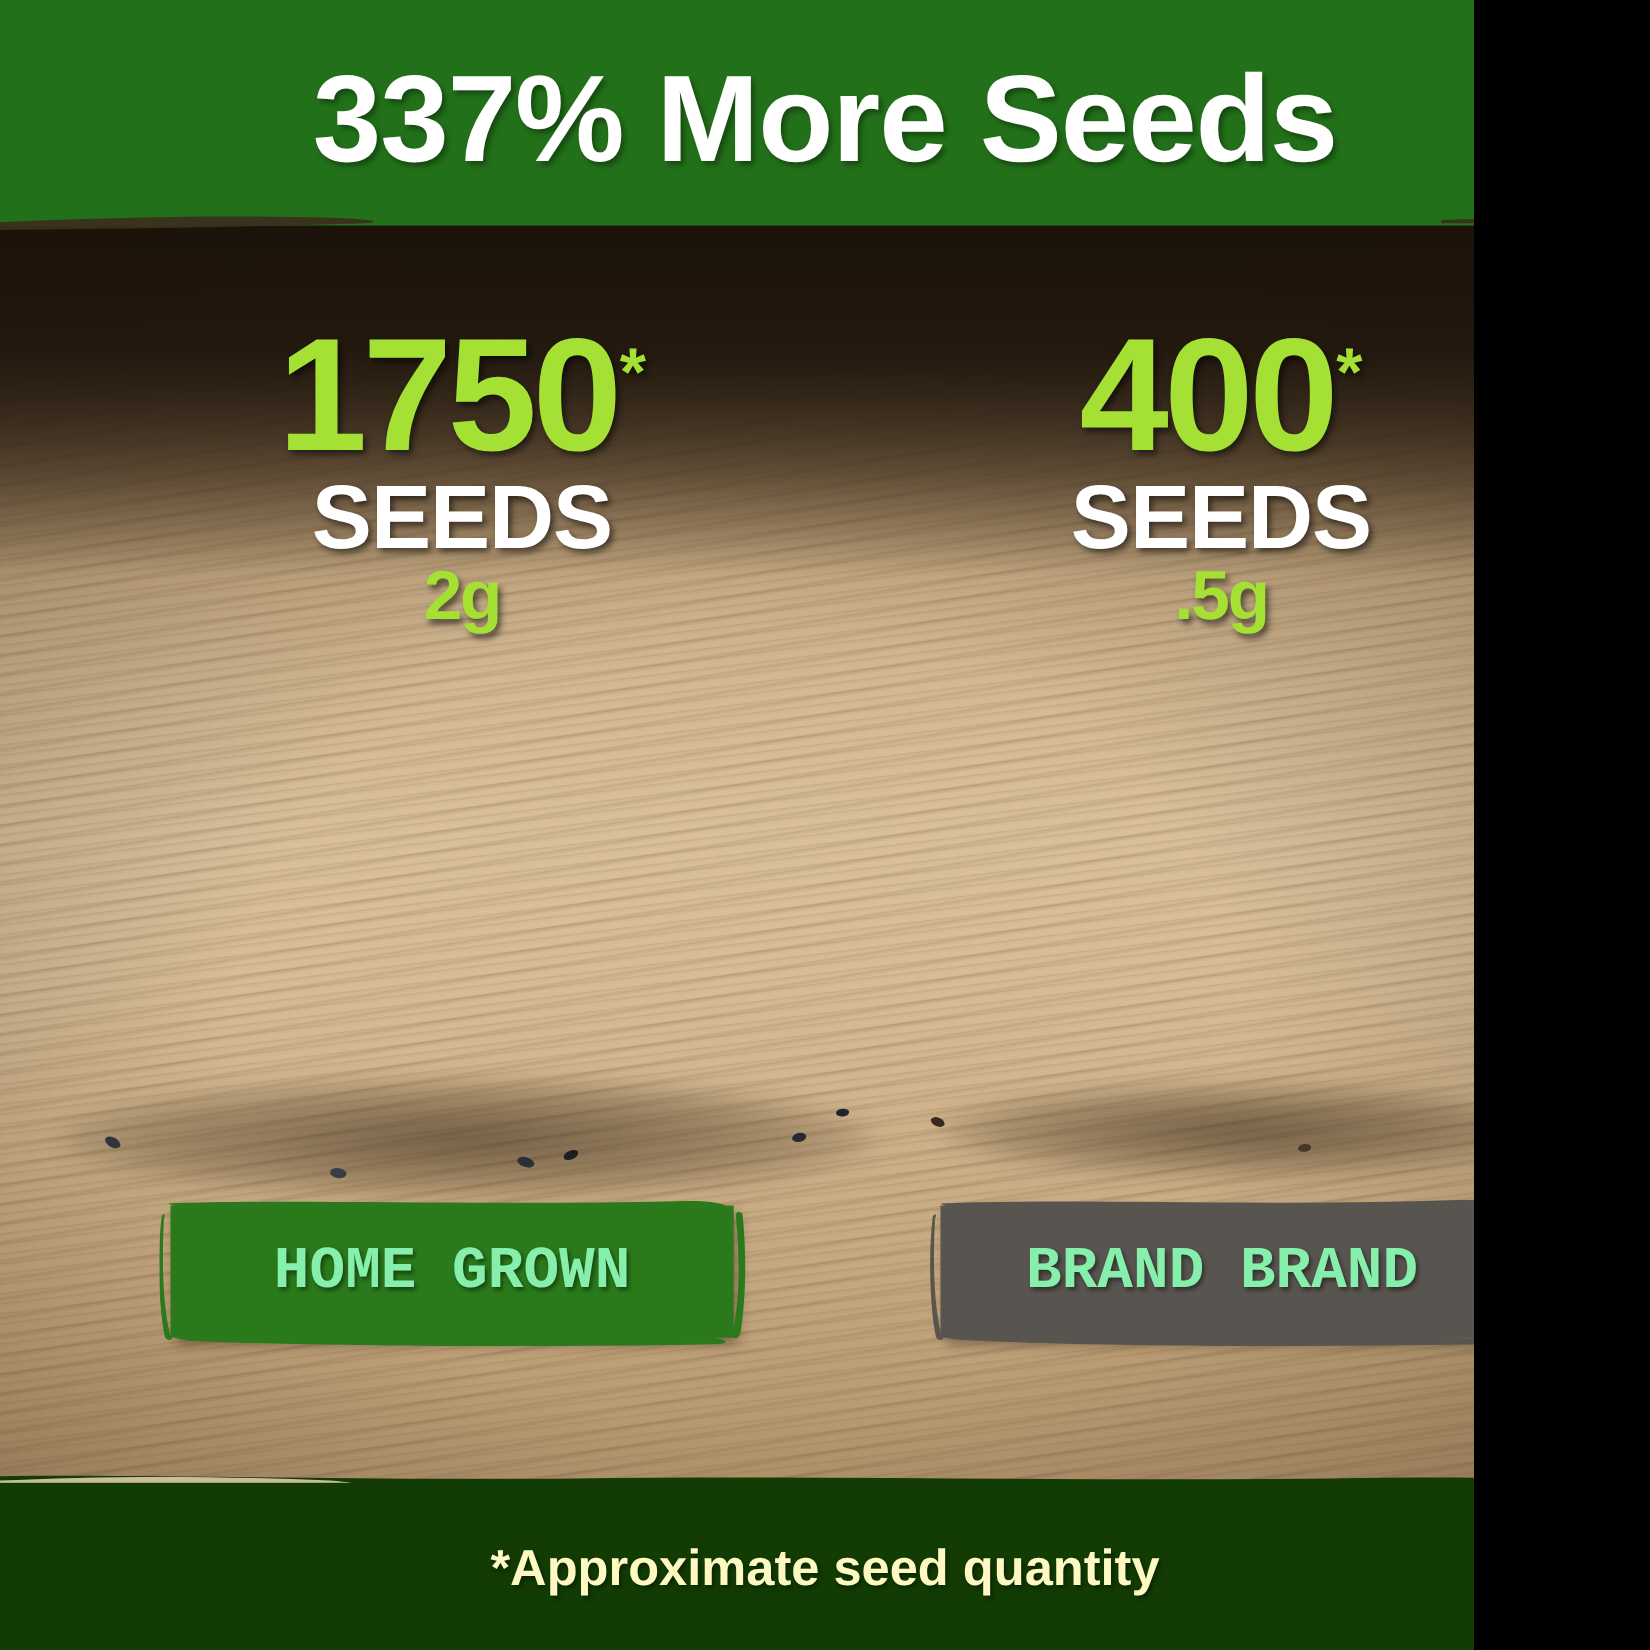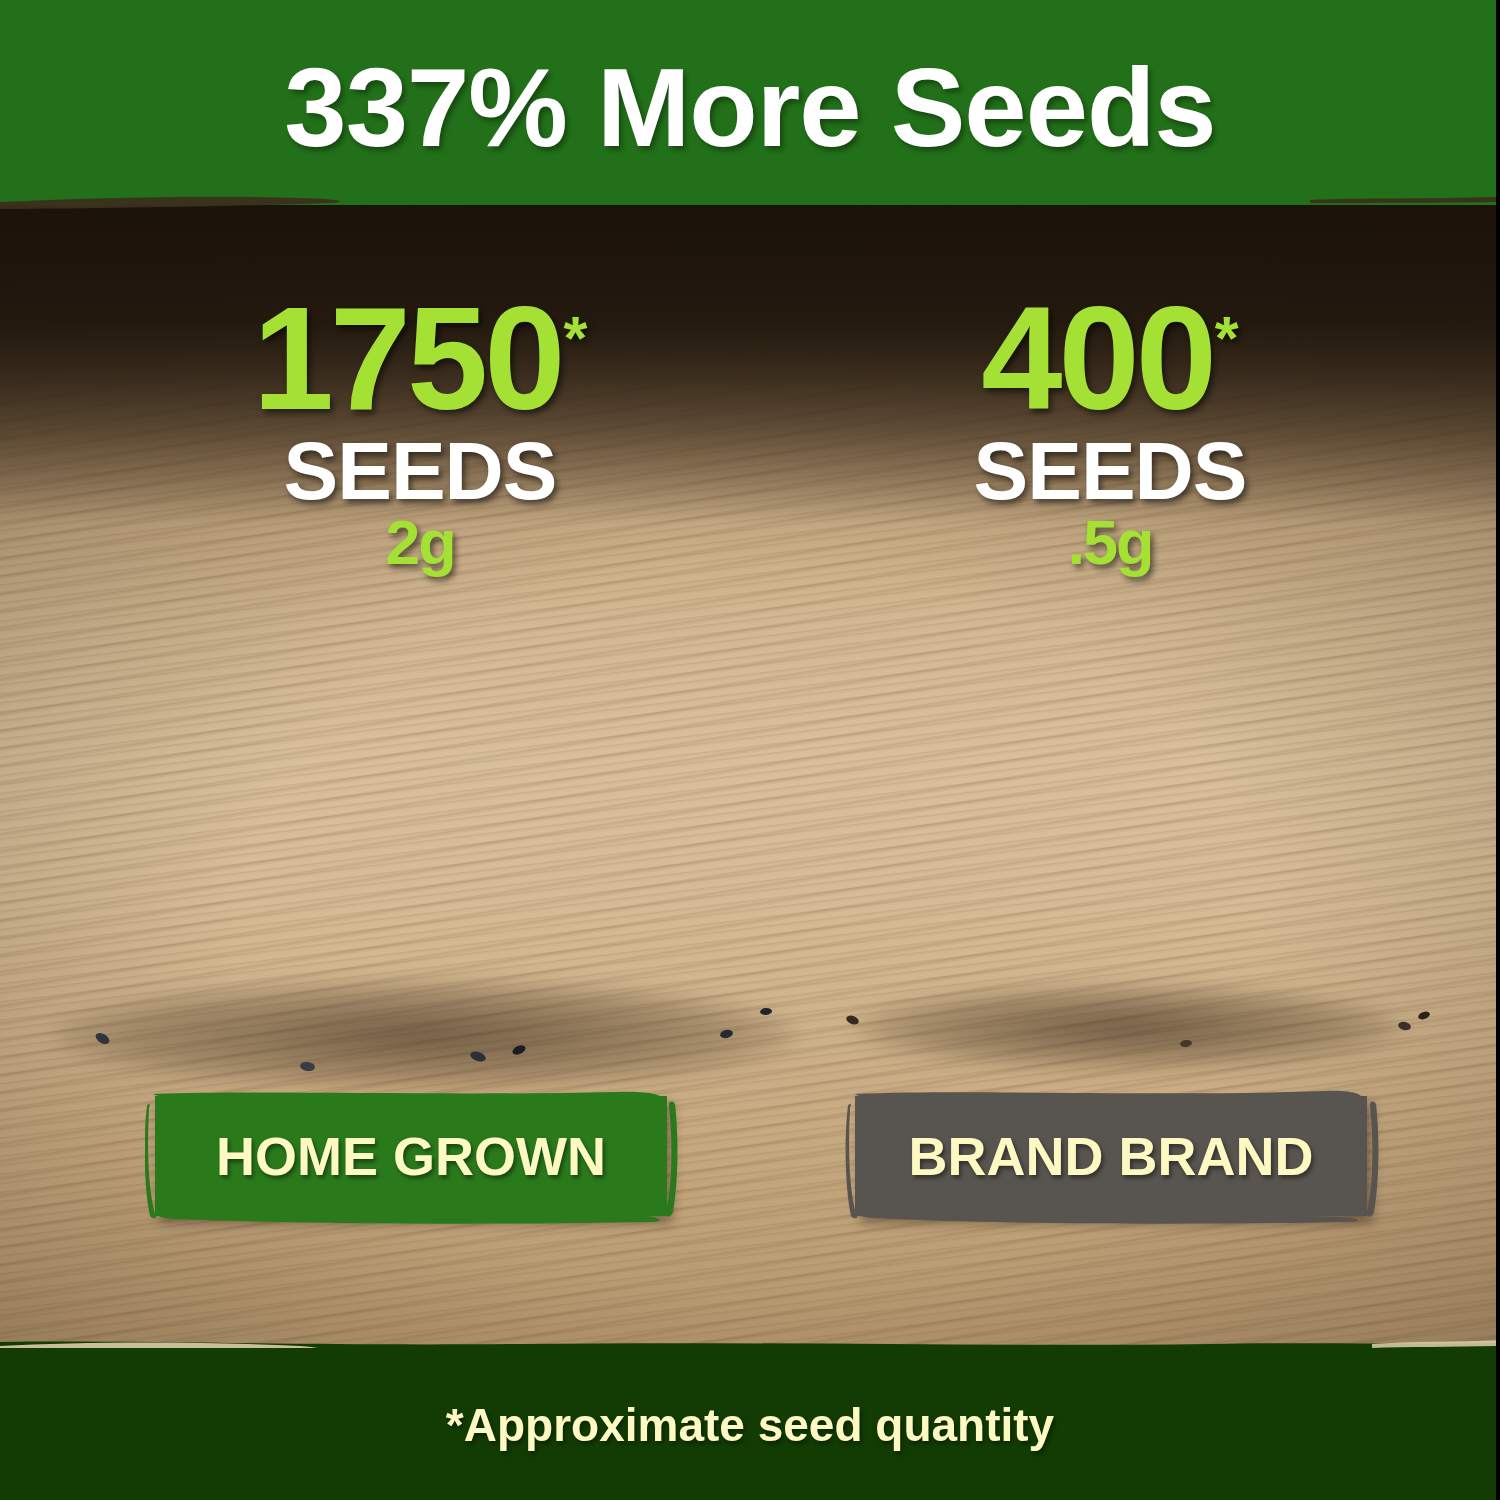--- a/index.html
+++ b/index.html
@@ -1,20 +1,20 @@
 <!DOCTYPE html>
 <html><head>
 <meta charset="utf-8">
 <style>
   * { margin:0; padding:0; box-sizing:border-box; }
   html,body { width:1500px; height:1500px; overflow:hidden; background:#000; }
 
   .stage {
     position:relative;
-    width:1496px; height:1500px;
+    width:1340px; height:1500px;
     font-family:"Liberation Sans", sans-serif;
     overflow:hidden;
   }
 
   
   .bg-wood {
     position:absolute; inset:0;
     background:
       linear-gradient(180deg,
         #241a12 0px,
@@ -199,23 +199,24 @@
     margin-top:2px;
   }
 
   
   .brandbox {
     position:absolute; z-index:5;
     display:flex; align-items:center; justify-content:center;
     box-shadow:5px 7px 11px rgba(30,20,10,.42);
   }
   .brandbox span {
-    font-weight:bold; color:#fef9c3; font-size:54px; letter-spacing:0px;
+    font-weight:bold; color:#86efac; font-size:54px; letter-spacing:0px;
     text-shadow:2px 3px 4px rgba(0,0,0,.45);
     white-space:nowrap;
+    font-family:Liberation Mono, monospace;
   }
   .brandbox-left  { left:155px; top:1096px; width:512px; height:120px; background:#2a7a1c; }
   .brandbox-right { left:855px; top:1096px; width:512px; height:120px; background:#58544f; }
 
   
   .bb-flick { position:absolute; }
 
 </style>
 </head>
 <body>

